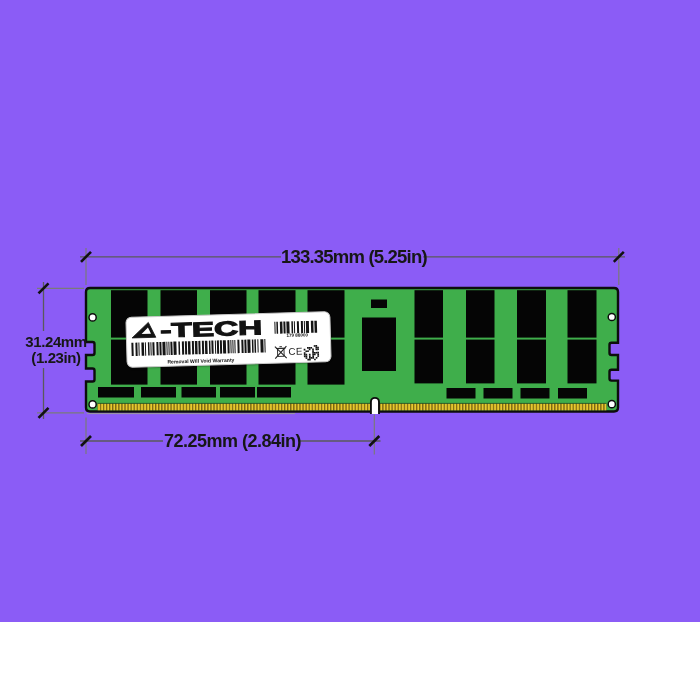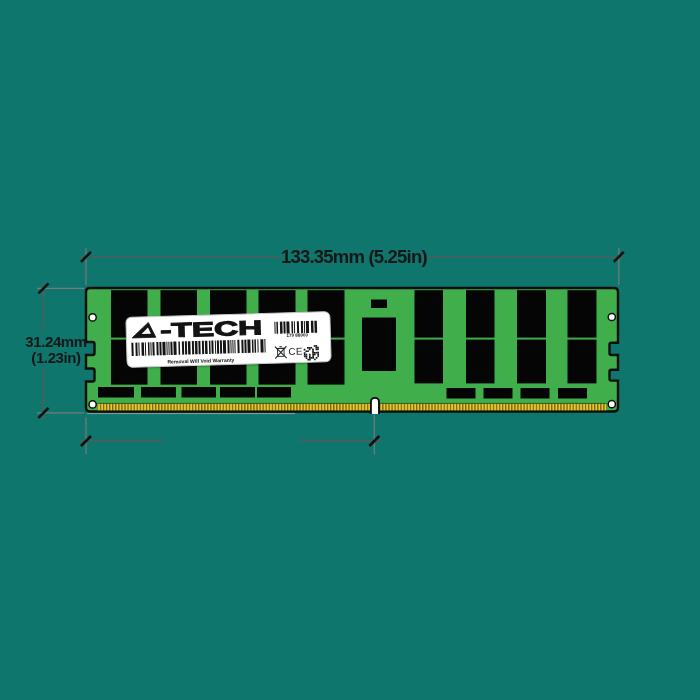--- a/index.html
+++ b/index.html
@@ -1,17 +1,17 @@
 <!DOCTYPE html>
 <html><head>
 <meta charset="utf-8">
 <style>
   html,body { margin:0; padding:0; background:#ffffff; }
   * { box-sizing:border-box; }
-  #stage { position:relative; width:700px; height:700px; background:#0f766e;
+  #stage { position:relative; width:700px; height:622px; background:#8b5cf6;
            font-family:"Liberation Sans", sans-serif; overflow:hidden; }
   .dimtext { position:absolute; color:#171717; font-weight:bold; white-space:nowrap; }
 </style>
 </head>
 <body>
 <div id="stage">
 
 <svg width="700" height="700" viewBox="0 0 700 700" style="position:absolute;left:0;top:0">
 
   <defs>
@@ -103,20 +103,21 @@
 
   <circle cx="611.8" cy="317.0" r="3.6" fill="#fff" stroke="#0d0d0d" stroke-width="1.5"></circle>
 
   <circle cx="611.8" cy="404.2" r="3.6" fill="#fff" stroke="#0d0d0d" stroke-width="1.5"></circle>
 </svg>
 
 <div class="dimtext" style="left:281px; top:246px; width:142px; text-align:center; font-size:18.5px; letter-spacing:-0.8px;">133.35mm (5.25in)</div>
 
 <div class="dimtext" style="left:8px; top:334px; width:72px; text-align:center; font-size:15px; line-height:16px; letter-spacing:-0.4px;margin-left:12px;">31.24mm<br>(1.23in)</div>
 
+<div class="dimtext" style="left:164px; top:431px; width:133px; text-align:center; font-size:18px; letter-spacing:-0.5px;">72.25mm (2.84in)</div>
 
 <div style="position:absolute; left:125.8px; top:314px; width:205px; height:51px;
      background:#ffffff; border:1px solid #c9c9c9; border-radius:6px;
      transform:rotate(-1.57deg); box-shadow:0 1px 1.5px rgba(0,0,0,0.25);">
   <svg width="204" height="50" viewBox="0 0 204 50" style="position:absolute;left:0;top:0">
 
     <path d="M 5.2,20.3 L 21.8,5.2 L 28.9,20.3 Z" fill="#131313" stroke="#131313" stroke-width="0.8" stroke-linejoin="round"></path>
     <path d="M 14.8,16.6 L 21.3,10.4 L 24.2,16.6 Z" fill="#ffffff"></path>
 
     <text x="33.5" y="20.4" font-family="Liberation Sans, sans-serif" font-weight="bold" font-size="20" fill="#131313" stroke="#131313" stroke-width="1.1" textLength="102" lengthAdjust="spacingAndGlyphs">-TECH</text>

